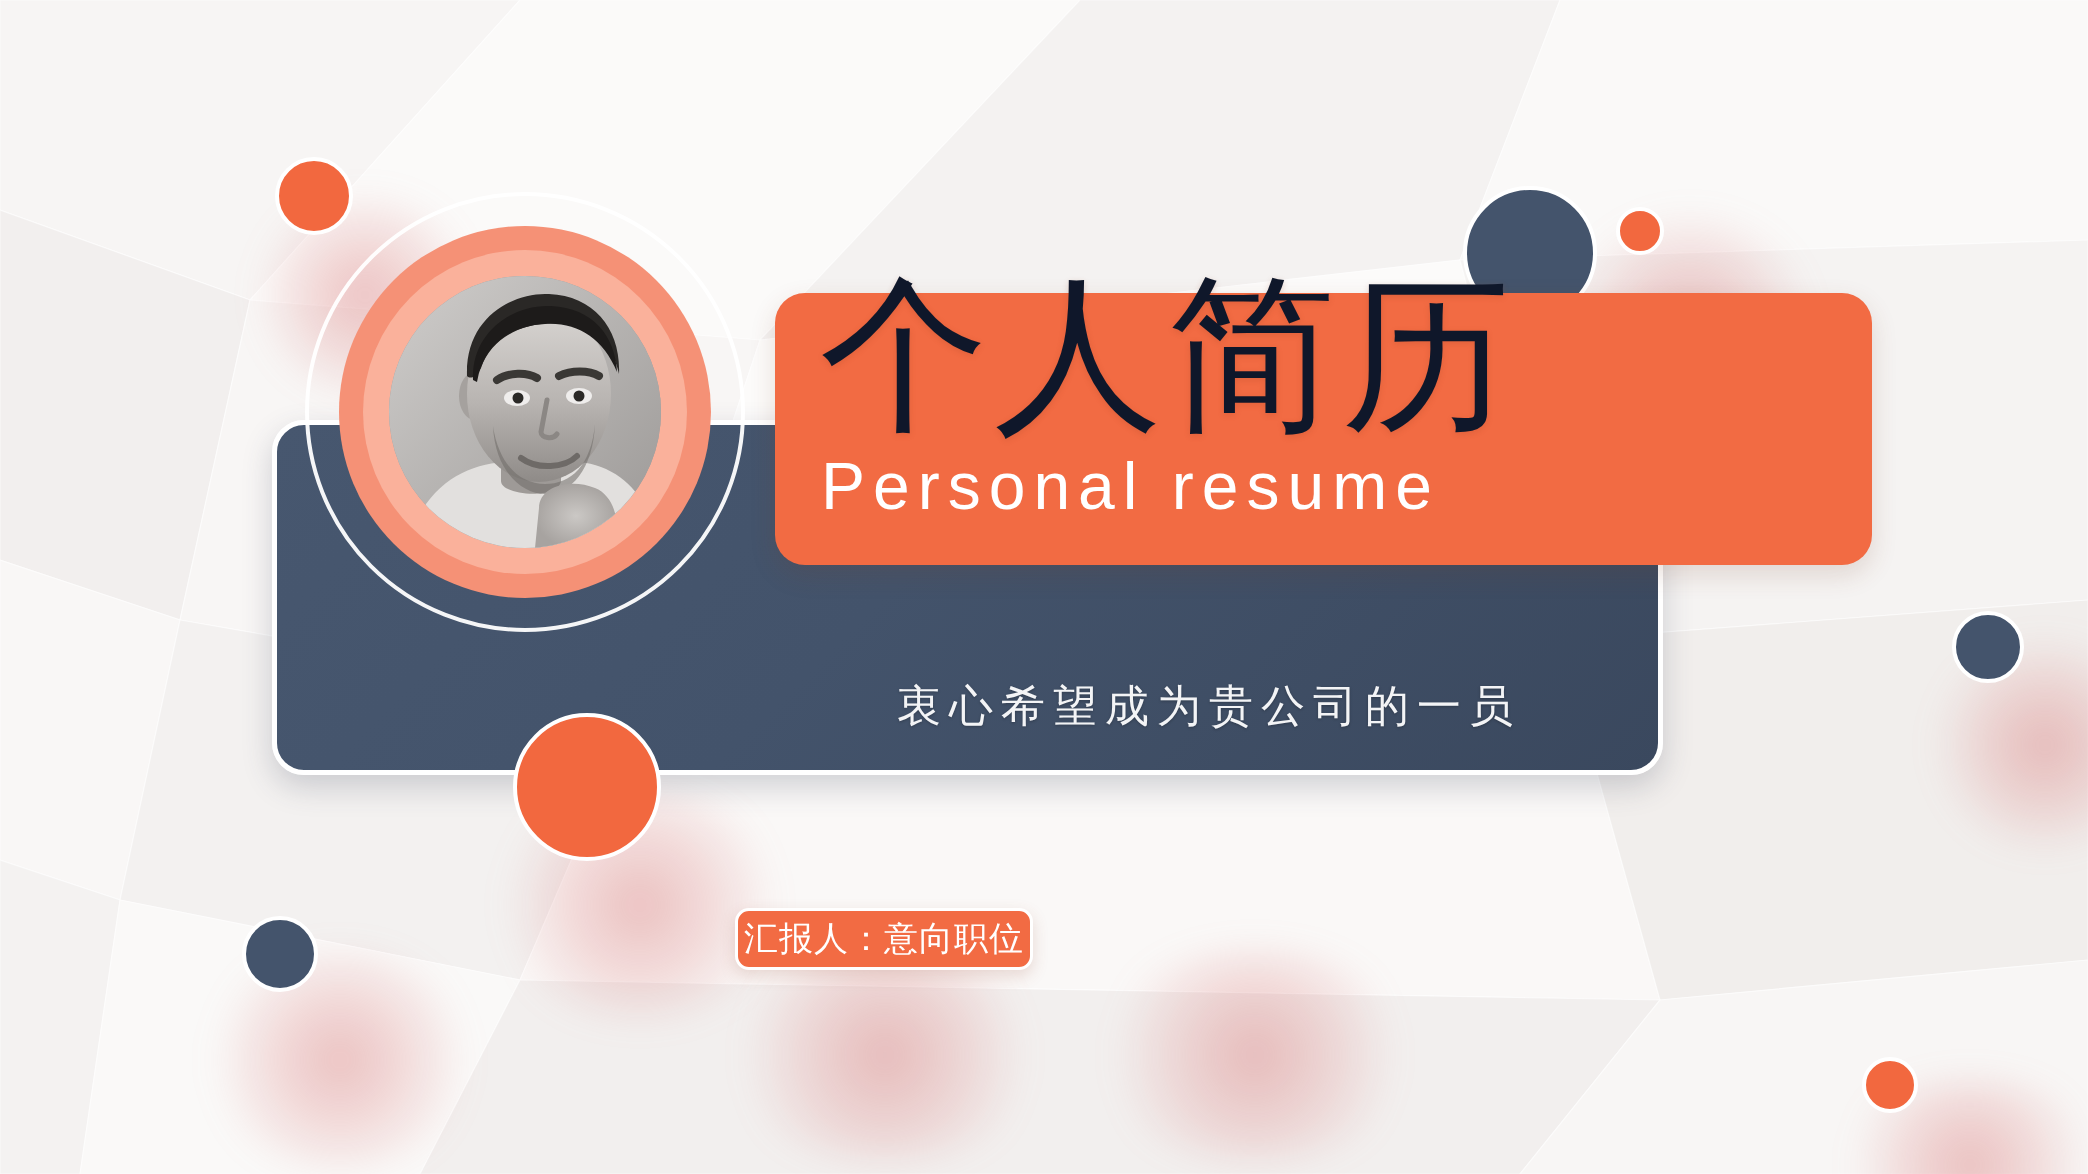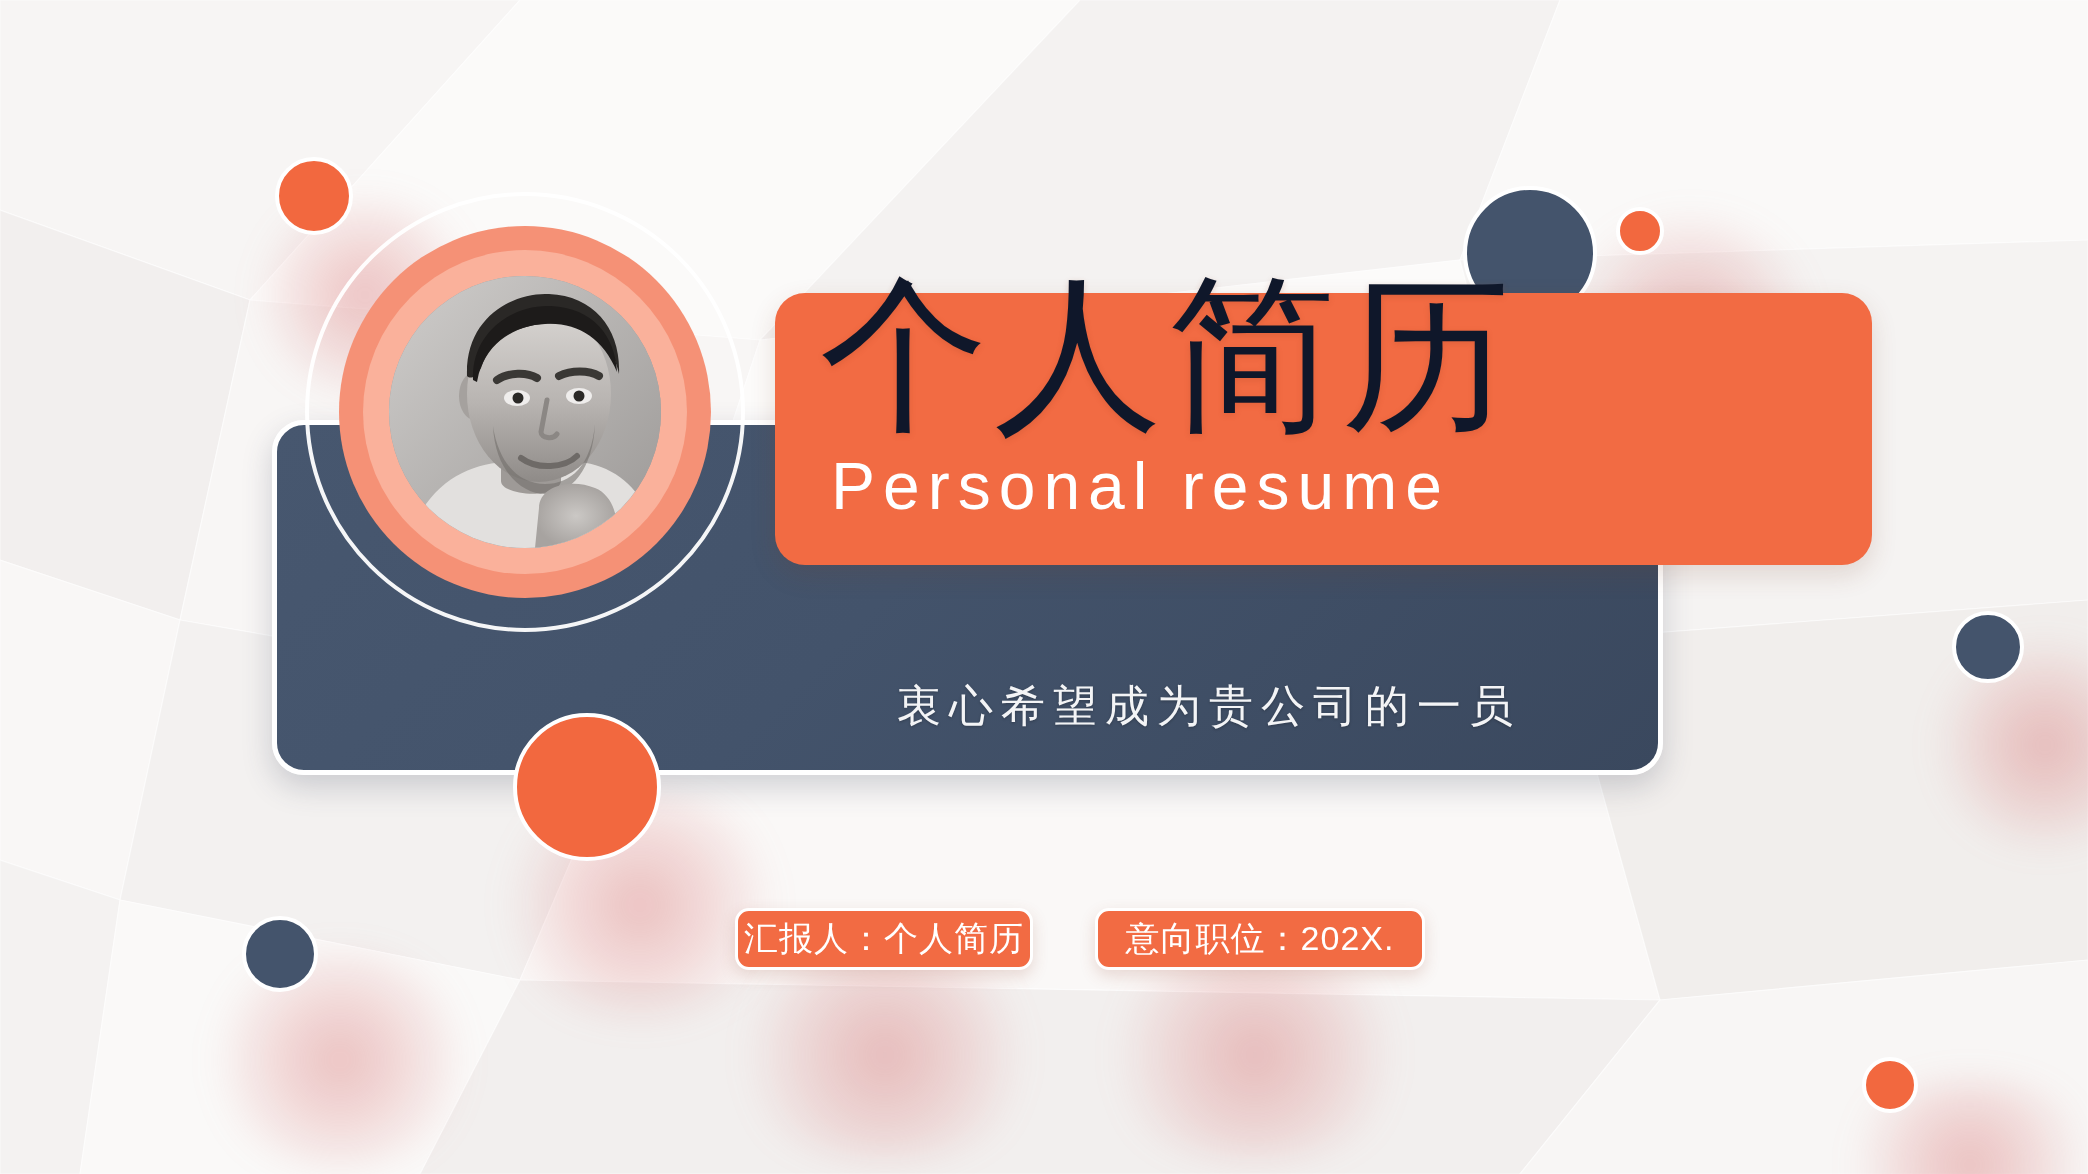--- a/index.html
+++ b/index.html
@@ -71,21 +71,21 @@
     font-size: 168px;
     line-height: 1;
     letter-spacing: 6px;
     color: #0f172a;
     font-weight: 400;
     white-space: nowrap;
     text-shadow: 0 2px 6px rgba(150,60,30,0.20);
   }
   .title-sub {
     position: absolute;
-    left: 56px;
+    left: 46px;
     top: 160px;
     font-size: 66px;
     line-height: 1;
     letter-spacing: 8px;
     color: #ffffff;
     font-weight: 400;
     white-space: nowrap;
   }
 
   
@@ -275,16 +275,15 @@
 
         <path d="M104 150 C106 196 134 218 156 218 C182 218 204 194 206 148
                  C202 190 182 208 156 208 C132 208 110 190 104 150 Z" fill="#6f6b68" opacity="0.55"></path>
 
         <path d="M150 232 C150 210 182 202 206 212 C226 220 232 248 226 272 L146 272 Z" fill="url(#cheek)"></path>
       </svg>
     </div>
     <div class="avatar-outline"></div>
   </div>
 
-  <div class="pill" id="pill-reporter">汇报人：个人简历</div>
-  <div class="pill" id="pill-position">意向职位：202X.</div>
+  <div class="pill" id="pill-reporter">汇报人：意向职位</div>
 
 </div>
 
 </body></html>

